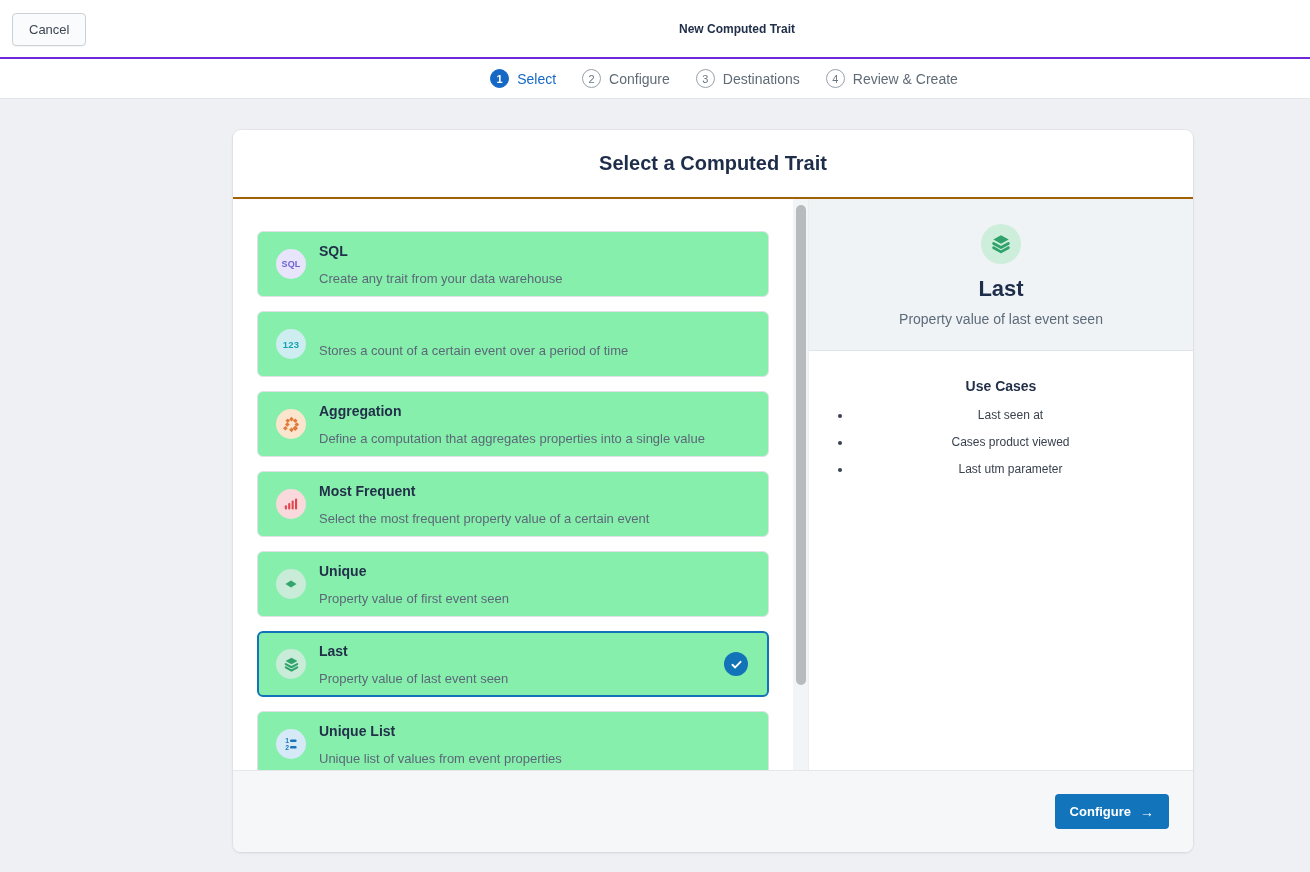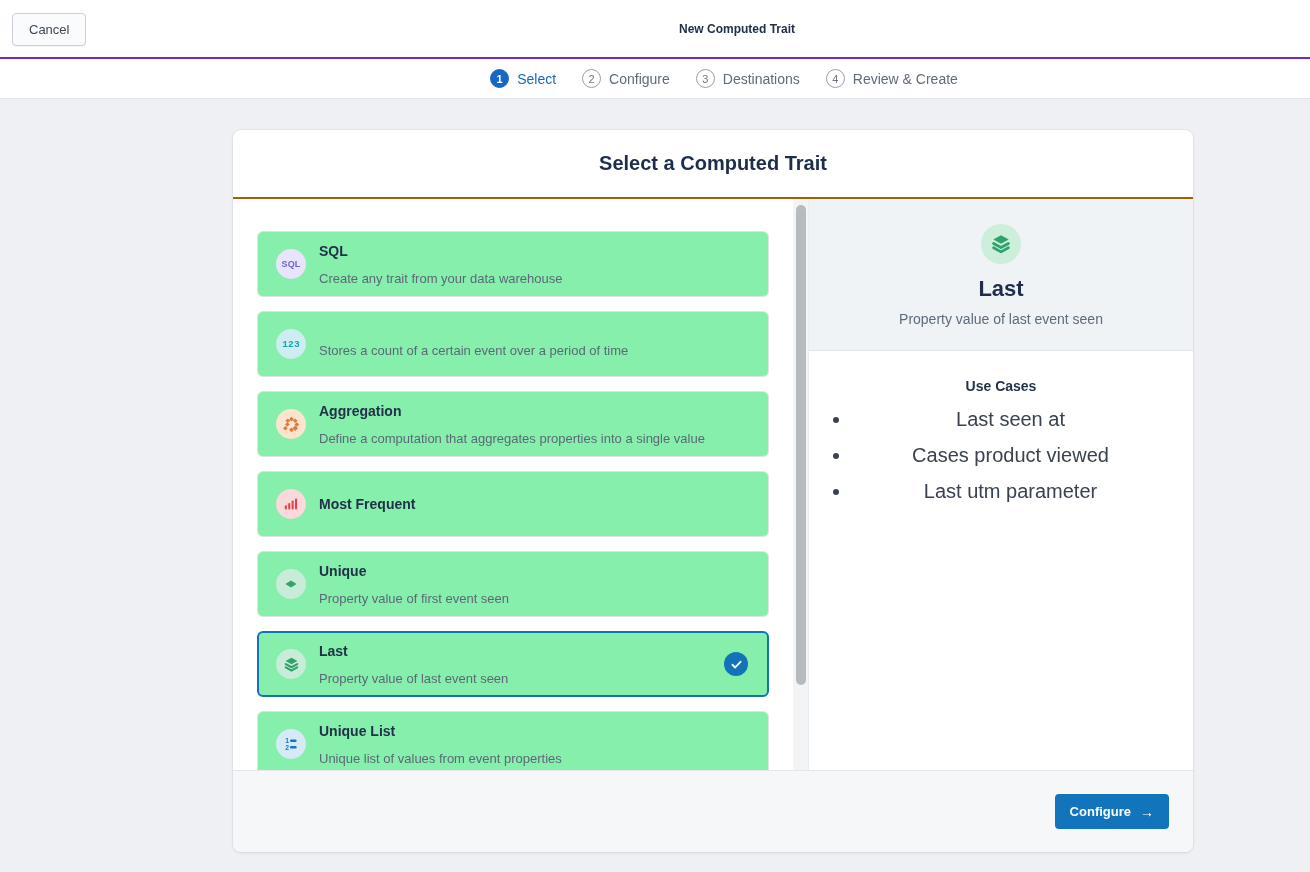--- a/index.html
+++ b/index.html
@@ -61,21 +61,21 @@
     border:1px solid #dfe3e8; border-radius:6px; margin-bottom:14px;
     padding:0 20px 0 18px; background:#86efac; cursor:pointer;
   }
   .trait-item.selected { border:2px solid #1273b8; padding:0 19px 0 17px; }
   .trait-icon {
     width:30px; height:30px; border-radius:50%; flex:none;
     display:flex; align-items:center; justify-content:center;
     margin-right:13px; font-weight:700; letter-spacing:0.2px;
   }
   .icon-sql     { background:#e7e4fb; color:#6f63d2; font-size:9px;  }
-  .icon-counter { background:#cdedf0; color:#15a3b2; font-size:9.5px;font-family:Liberation Mono, monospace; }
+  .icon-counter { background:#cdedf0; color:#15a3b2; font-size:9.5px; }
   .icon-agg     { background:#fbe5cf; }
   .icon-freq    { background:#f9d9dc; }
   .icon-first   { background:#c9ecd9; }
   .icon-last    { background:#c9ecd9; }
   .icon-ulist   { background:#d6e9f7; }
   .trait-text { display:flex; flex-direction:column; }
   .trait-title { font-size:14px; font-weight:700; color:#23304a; }
   .trait-desc  { font-size:13px; color:#5b6877; margin-top:12px; }
   .check-badge {
     margin-left:auto; width:24px; height:24px; border-radius:50%;
@@ -96,21 +96,21 @@
   }
   .detail-icon {
     margin-top:25px; width:40px; height:40px; border-radius:50%;
     background:#cdeeda; display:flex; align-items:center; justify-content:center;
   }
   .detail-title { margin-top:12px; font-size:22px; font-weight:600; color:#1e2d49; }
   .detail-subtitle { margin-top:9px; font-size:14px; color:#5d6b7a; }
   .detail-body { padding:27px 24px 0 24px;text-align:center; }
   .usecases-title { font-size:14px; font-weight:700; color:#233049; }
   .usecases-list { margin:14px 0 0 19px; }
-  .usecases-list li { font-size:20px; color:#39424e; margin-bottom:13px; }
+  .usecases-list li { font-size:12px; color:#39424e; margin-bottom:13px; }
   
   .card-footer {
     height:82px; flex:none; background:#f5f7f8; border-top:1px solid #e4e7eb;
     display:flex; align-items:center; justify-content:flex-end; padding-right:24px;
   }
   .configure-btn {
     display:flex; align-items:center; gap:9px;
     background:#1274bb; color:#ffffff; border:none; border-radius:4px;
     font-size:13px; font-weight:600; padding:10px 15px; cursor:pointer;
     font-family:"Liberation Sans", sans-serif;
@@ -191,20 +191,21 @@
         <span class="trait-icon icon-freq">
           <svg width="16" height="16" viewBox="0 0 16 16" fill="#e2444d">
             <rect x="1.8" y="9.2" width="2.1" height="4.3" rx="1"></rect>
             <rect x="5.2" y="7" width="2.1" height="6.5" rx="1"></rect>
             <rect x="8.6" y="4.6" width="2.1" height="8.9" rx="1"></rect>
             <rect x="12" y="2.4" width="2.1" height="11.1" rx="1"></rect>
           </svg>
         </span>
         <span class="trait-text">
           <span class="trait-title">Most Frequent</span>
+          <span class="trait-desc">Select the most frequent property value of a certain event</span>
         </span>
       </div>
 
       <div class="trait-item">
         <span class="trait-icon icon-first">
           <svg width="16" height="16" viewBox="0 0 16 16" fill="#33a46c">
             <path d="M8 4.4 L13.6 8 8 11.6 2.4 8 Z"></path>
           </svg>
         </span>
         <span class="trait-text">

